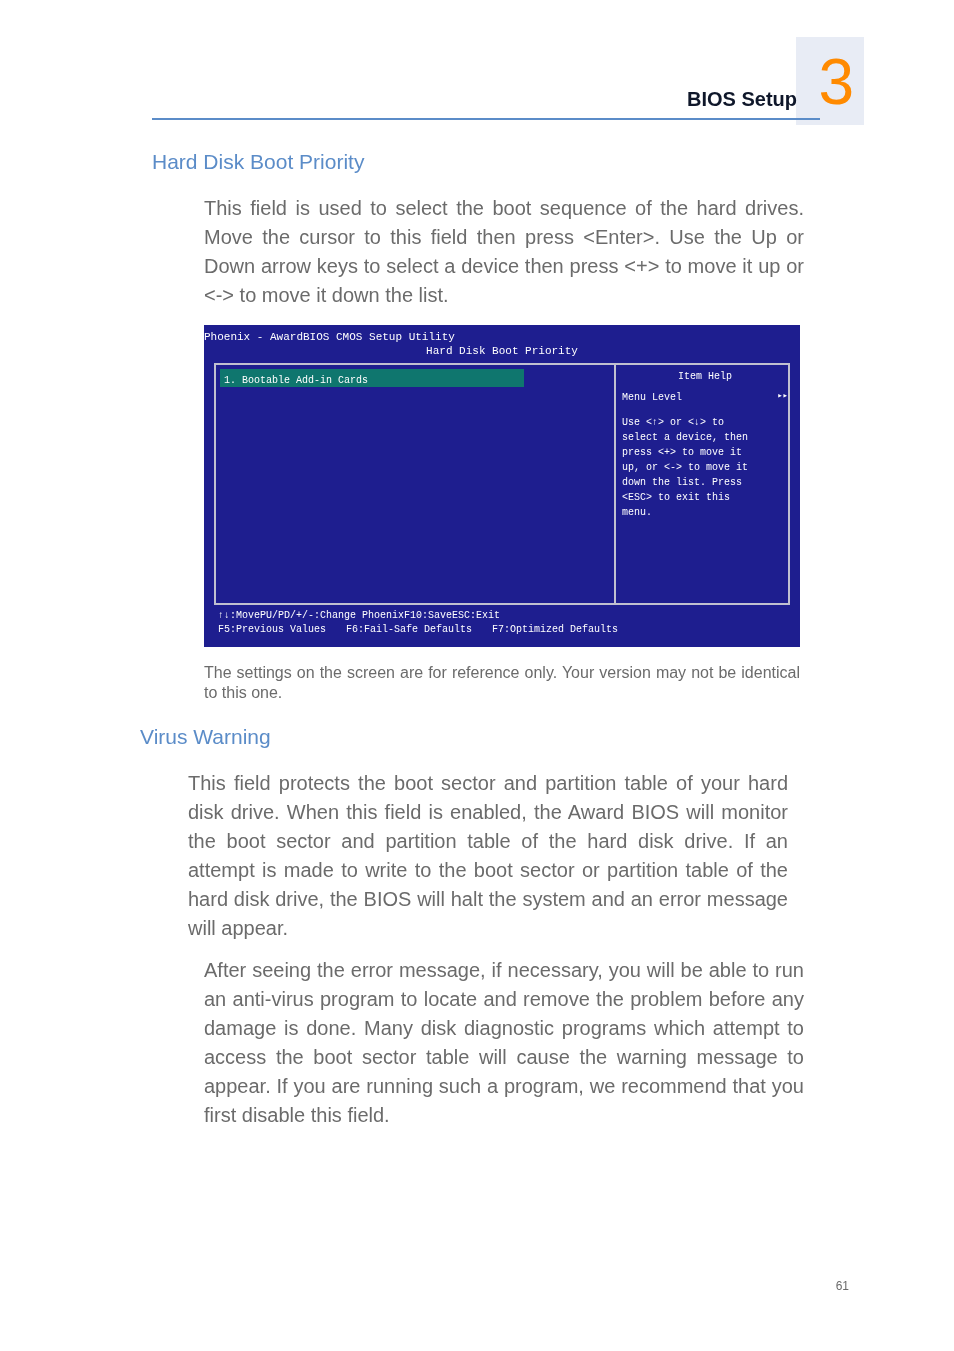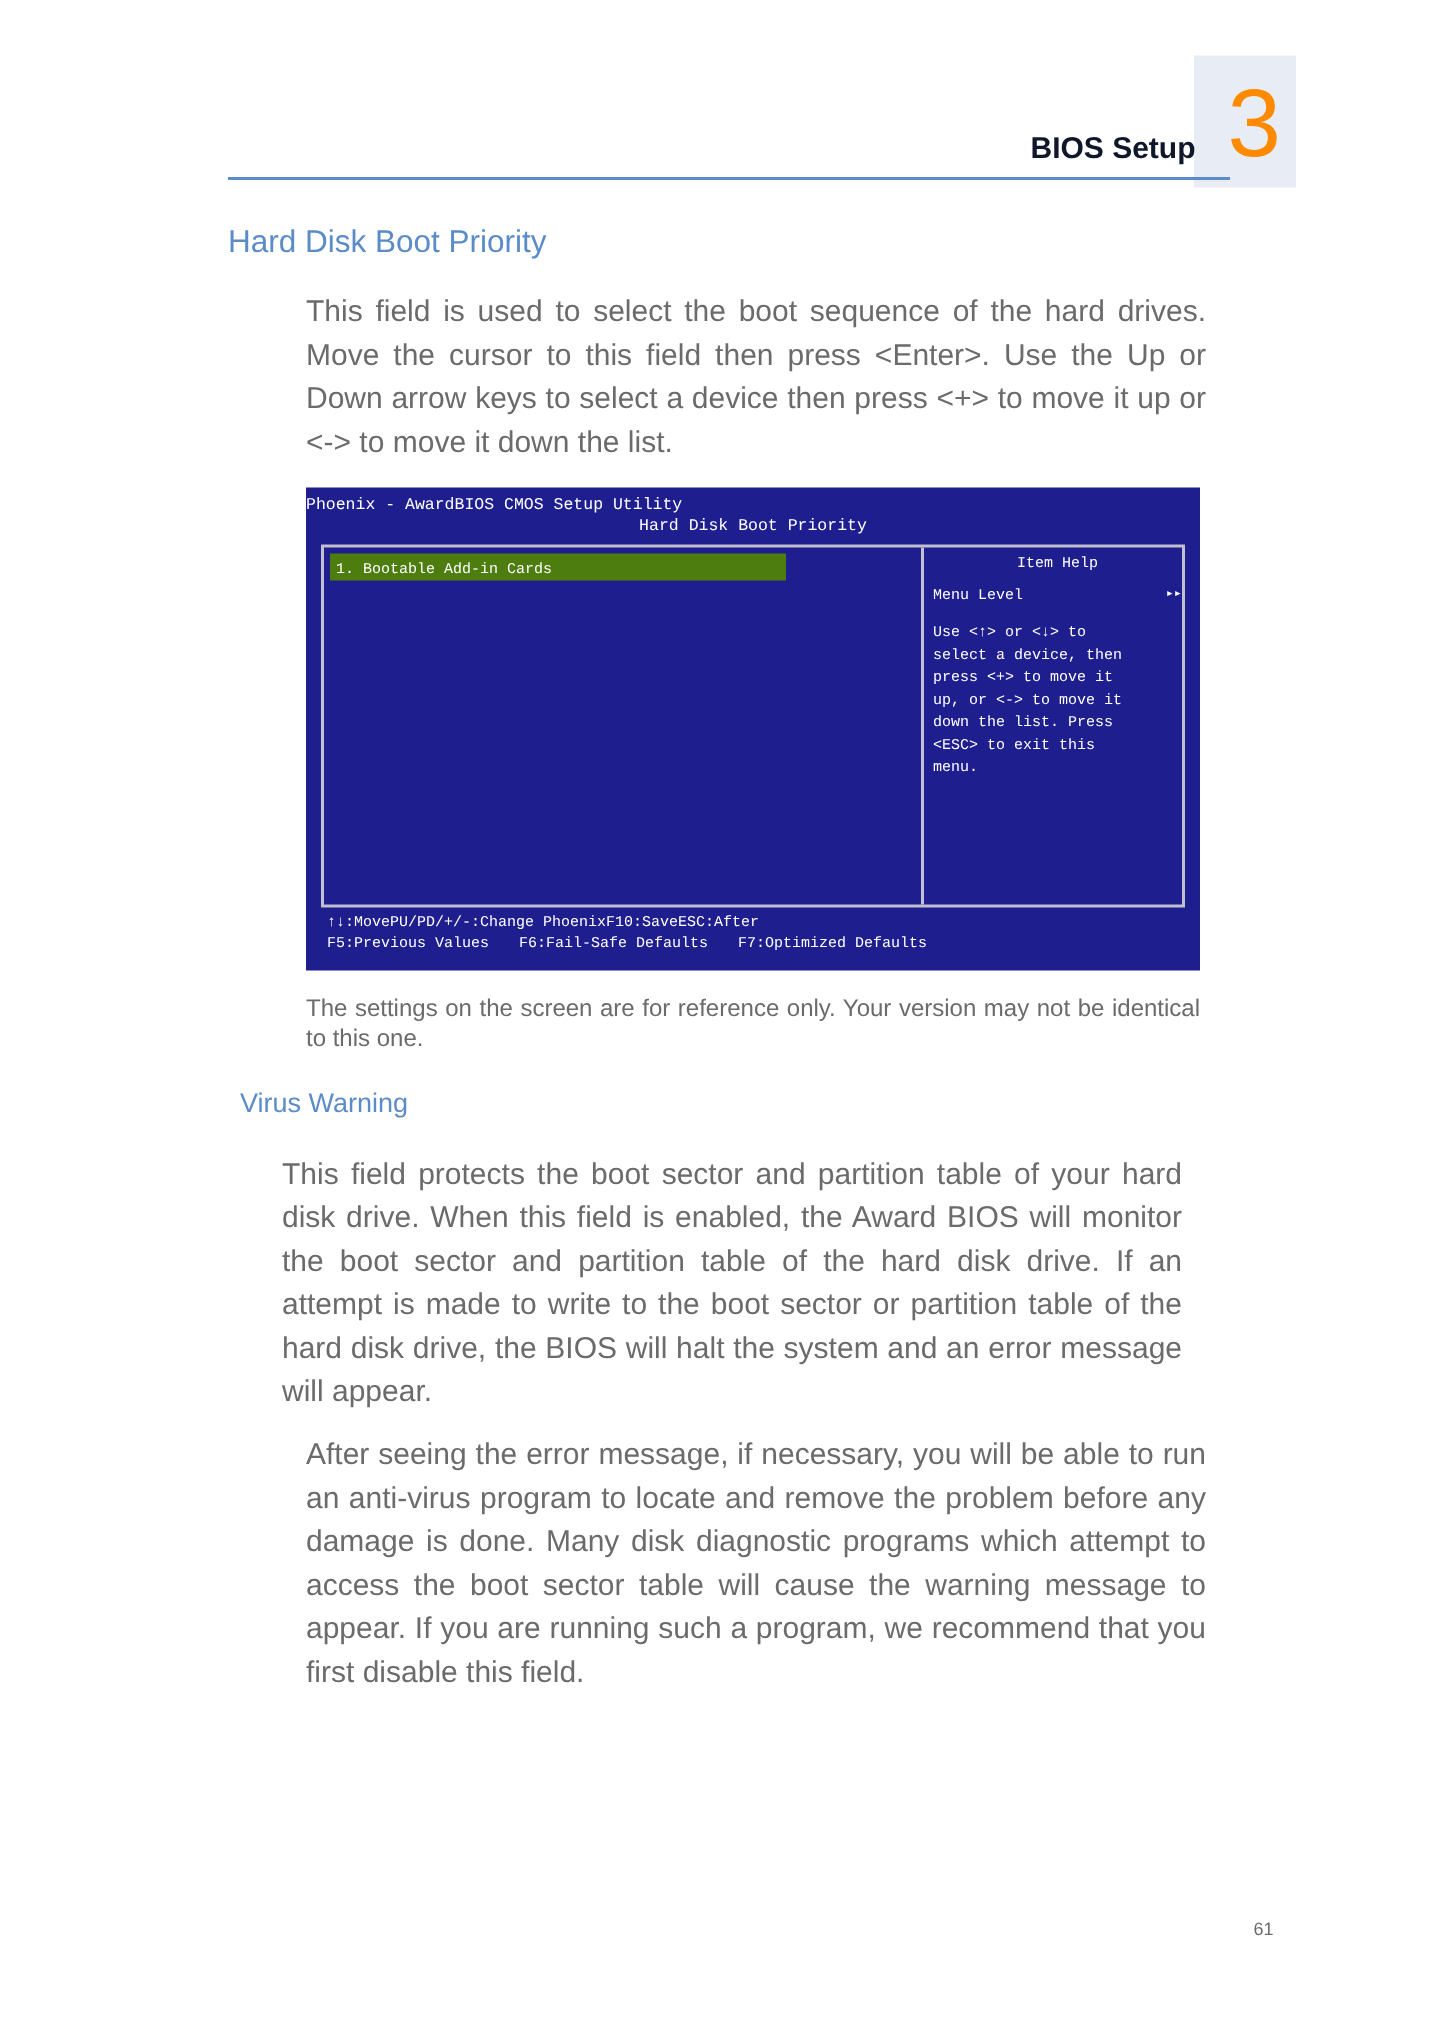--- a/index.html
+++ b/index.html
@@ -108,21 +108,21 @@
       width: 2px;
       height: 100%;
       background: #c0c0d0;
     }
     .red-highlight {
       position: absolute;
       top: 4px;
       left: 4px;
       width: 304px;
       height: 18px;
-      background: #4d7c0f;
+      background: #0f766e;
     }
     .red-text {
       color: #fff;
       font-size: 10px;
       font-family: 'Courier New', monospace;
       padding-left: 4px;
       line-height: 18px;
     }
     .screenshot-help {
       position: absolute;
@@ -158,22 +158,22 @@
       width: 596px;
       font-size: 16px;
       color: #6b6b6b;
       line-height: 1.25;
       text-align: justify;
       font-weight: 300;
     }
     .section-title-2 {
       position: absolute;
       top: 725px;
-      left: 160px;
-      font-size: 18px;
+      left: 140px;
+      font-size: 21px;
       color: #5b8cc8;
       font-weight: 400;
     }
     .body-2 {
       position: absolute;
       top: 769px;
       left: 188px;
       width: 600px;
       font-size: 20px;
       color: #6b6b6b;
@@ -236,21 +236,21 @@
       <div>down the list. Press</div>
       <div>&lt;ESC&gt; to exit this</div>
       <div>menu.</div>
     </div>
   </div>
   <div class="screenshot-footer">
     <div class="footer-row">
       <span>↑↓:Move</span>
       <span>PU/PD/+/-:Change Phoenix</span>
       <span>F10:Save</span>
-      <span>ESC:After</span>
+      <span>ESC:Exit</span>
     </div>
     <div class="footer-row" style="gap:20px;">
       <span>F5:Previous Values</span>
       <span>F6:Fail-Safe Defaults</span>
       <span>F7:Optimized Defaults</span>
     </div>
   </div>
 </div>
 
 <div class="caption">The settings on the screen are for reference only. Your version may not be identical to this one.</div>

